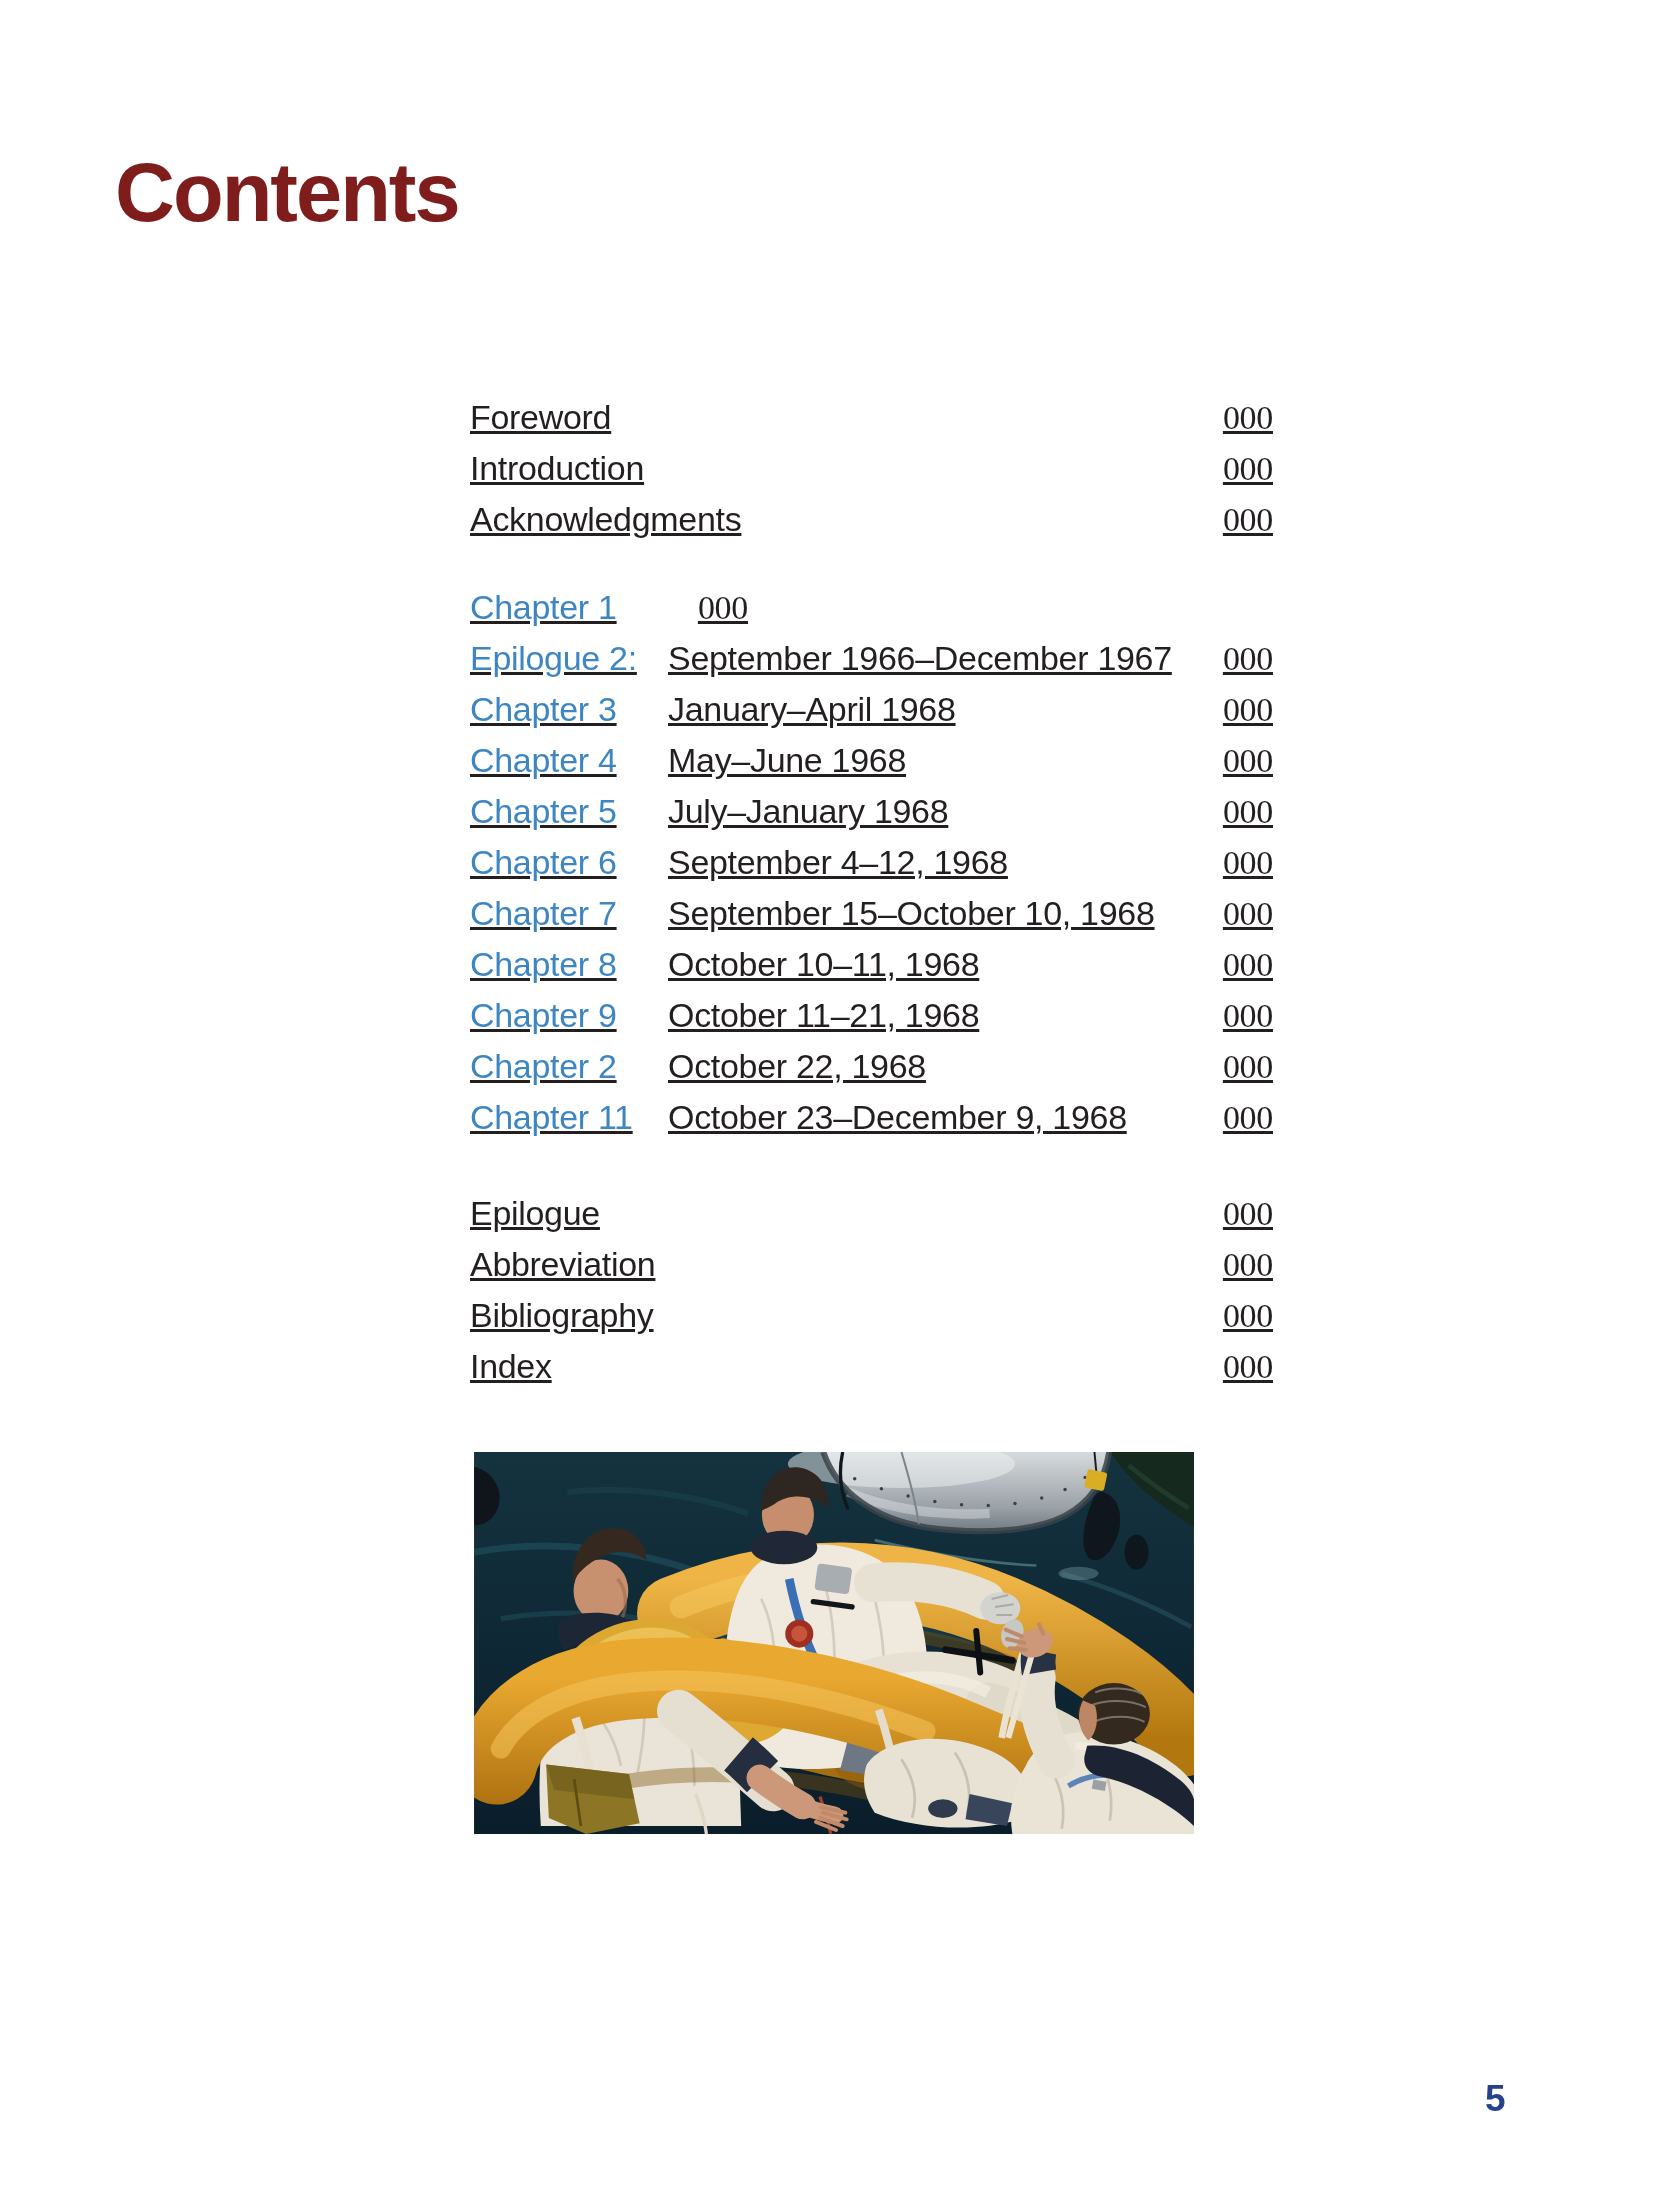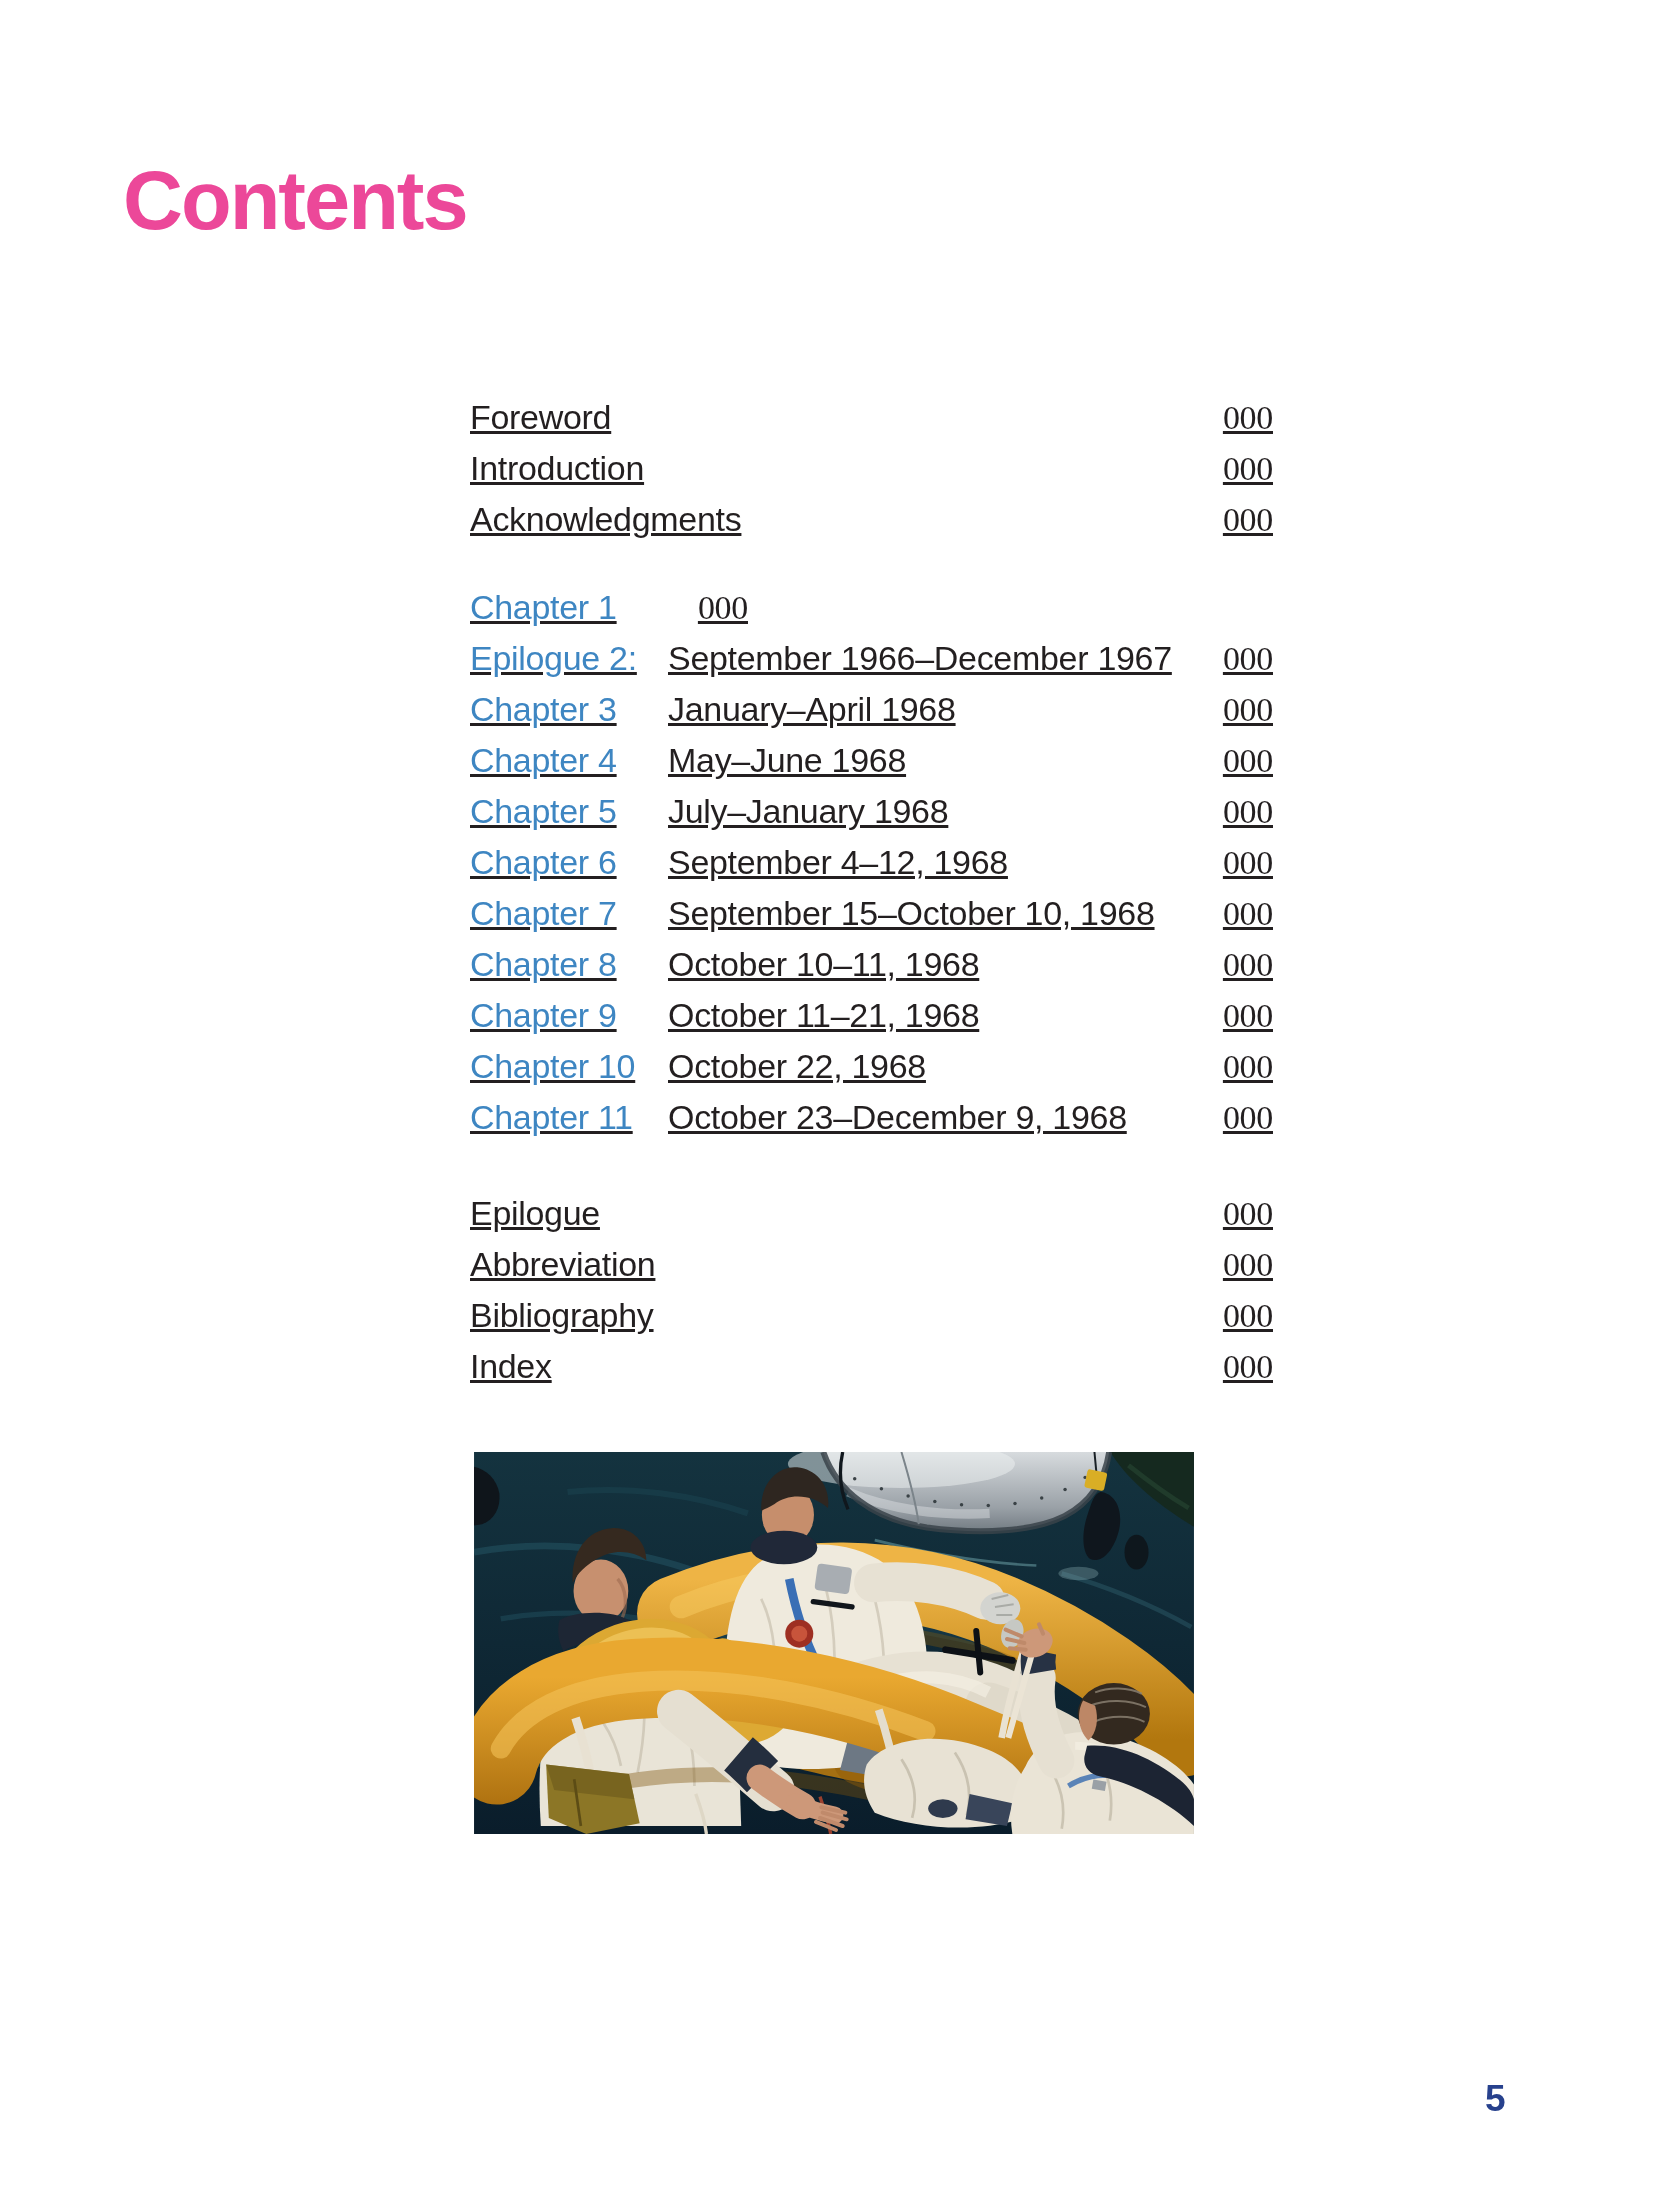--- a/index.html
+++ b/index.html
@@ -1,20 +1,20 @@
 <!DOCTYPE html>
 <html style="font-size:10.7px"><head>
 <meta charset="utf-8">
 <style>
   html,body{margin:0;padding:0;background:#ffffff;}
   .page{position:relative;width:1668px;height:2205px;background:#ffffff;overflow:hidden;
         font-family:"Liberation Sans",sans-serif;color:#231f20;}
-  .doc-title{position:absolute;left:115px;top:151px;margin:8px;
+  .doc-title{position:absolute;left:115px;top:151px;margin:0;
              font-size:83px;font-weight:bold;letter-spacing:-2px;line-height:1;
-             color:#ec4899;}
+             color:#7f1d1d;}
   .toc{position:absolute;left:470px;top:392px;width:803px;}
   .row{display:flex;text-decoration:underline;}
   .row span{line-height:51px;font-size:34px;letter-spacing:-0.3px;white-space:nowrap;}
   .chap{width:198px;flex:none;color:#3e86c2;}
   .ctitle{flex:1;color:#231f20;}
   .name{flex:1;color:#231f20;}
   .num{width:80px;flex:none;text-align:right;
        font-family:"Liberation Serif",serif;font-size:33px;letter-spacing:0.7px;color:#231f20;}
   .gap-a{height:37px;}
   .gap-b{height:45px;}
@@ -85,21 +85,21 @@
       <span class="chap">Chapter 8</span>
       <span class="ctitle">October 10–11, 1968</span>
       <span class="num">000</span>
     </div>
     <div class="row">
       <span class="chap">Chapter 9</span>
       <span class="ctitle">October 11–21, 1968</span>
       <span class="num">000</span>
     </div>
     <div class="row">
-      <span class="chap">Chapter 10</span>
+      <span class="chap">Chapter 2</span>
       <span class="ctitle">October 22, 1968</span>
       <span class="num">000</span>
     </div>
     <div class="row">
       <span class="chap">Chapter 11</span>
       <span class="ctitle">October 23–December 9, 1968</span>
       <span class="num">000</span>
     </div>
 
     <div class="gap-b"></div>

